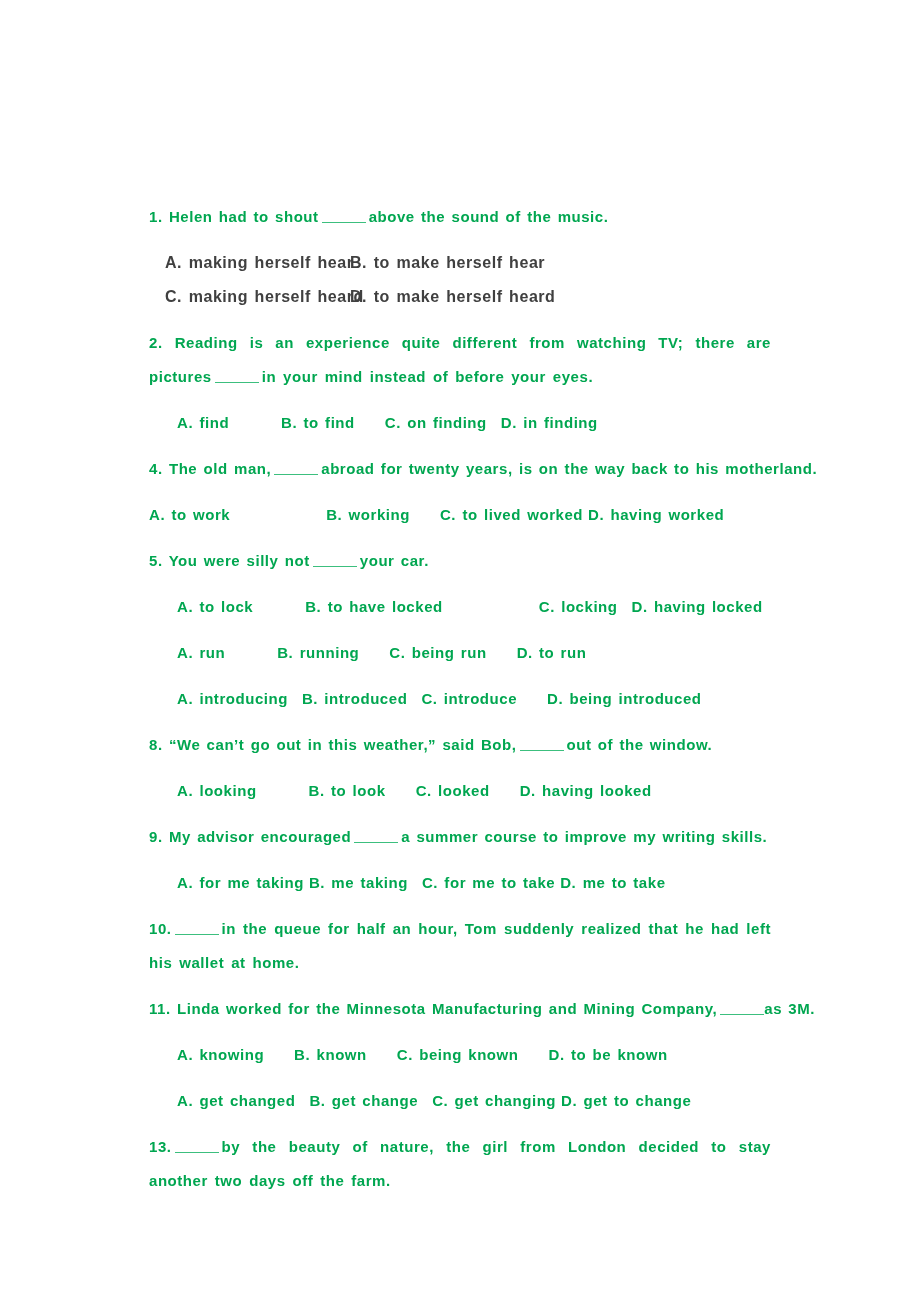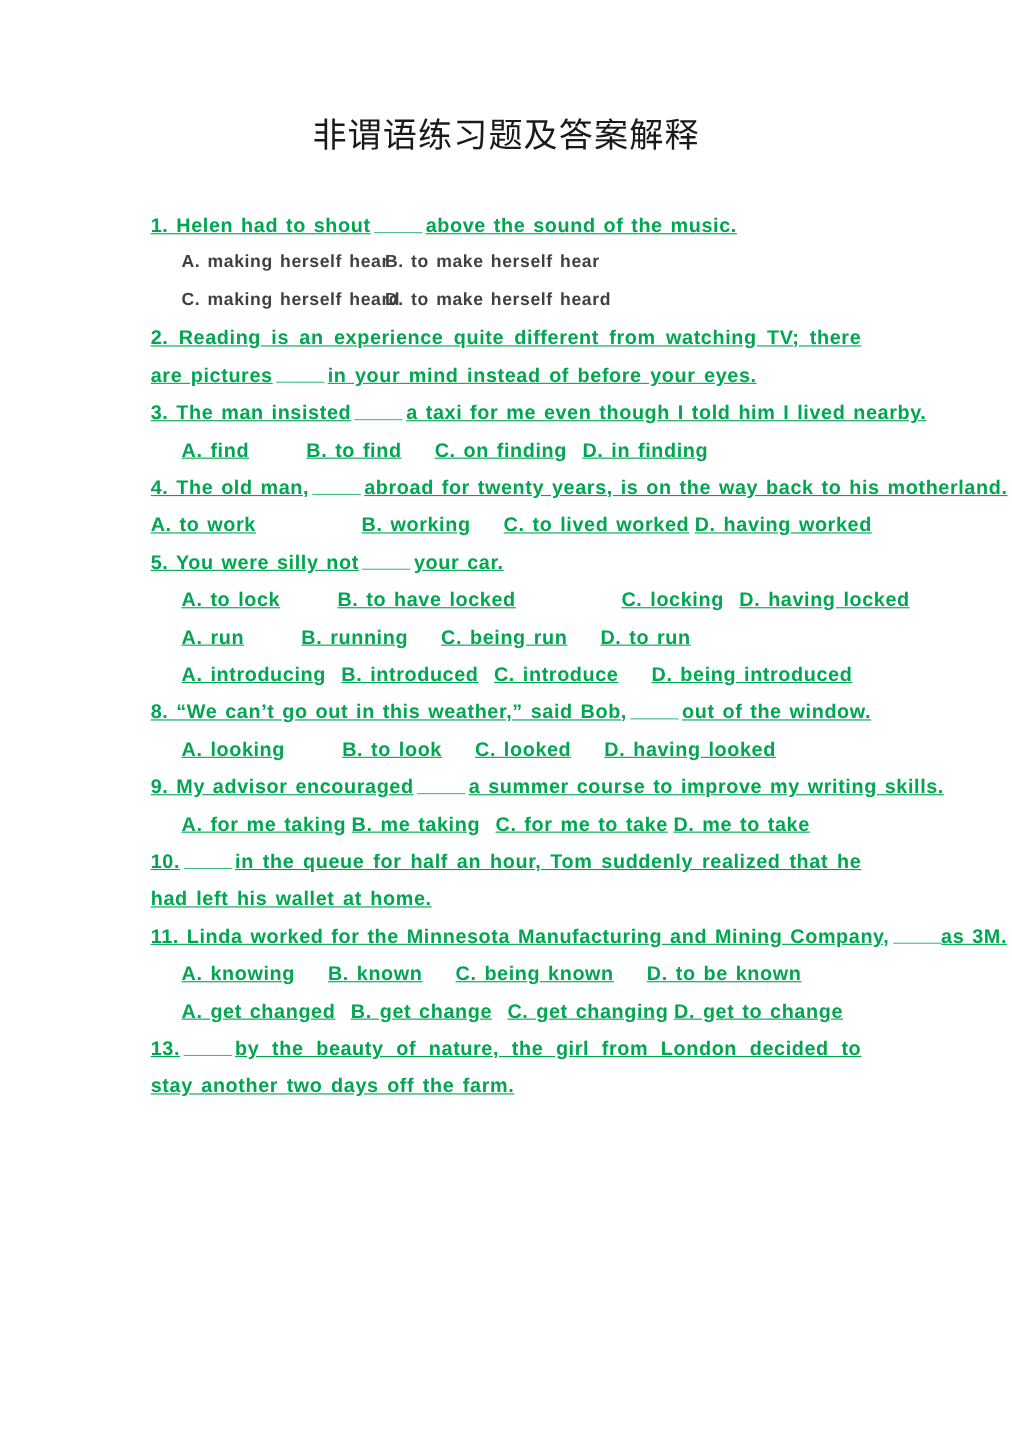--- a/index.html
+++ b/index.html
@@ -46,27 +46,26 @@
     position: absolute;
     left: 137px;
     top: 188px;
     width: 646px;
   }
 
   .q-line,
   .opt-line {
     color: #00a650;
     font-weight: bold;
-    font-size: 18px;
+    font-size: 15px;
     line-height: 34px;
     letter-spacing: 0.55px;
     word-spacing: 1.6px;
     white-space: nowrap;
-    margin: 0;
-    text-decoration: underline;
+    margin: 12px;
   }
 
   
   .q-wrap {
     white-space: normal;
     text-align: justify;
     text-align-last: left;
     word-spacing: 2.2px;
   }
 
@@ -114,33 +113,31 @@
   .opt-grid .cell-a {
     display: inline-block;
     width: 185px;
   }
 </style>
 </head>
 <body>
 
 <div class="page">
 
-  <div class="doc-title">非谓语练习题及答案解释</div>
 
   <div class="content">
 
     <div class="q-line"><span>1. Helen had to shout</span><span class="blank"></span><span>above the sound of the music.</span></div>
     <div class="opt-grid">
       <div class="row"><span class="cell-a">A. making herself hear</span><span>B. to make herself hear</span></div>
       <div class="row"><span class="cell-a">C. making herself heard</span><span>D. to make herself heard</span></div>
     </div>
 
     <div class="q-line q-wrap"><span>2. Reading is an experience quite different from watching TV; there are pictures</span><span class="blank"></span><span>in your mind instead of before your eyes.</span></div>
 
-    <div class="q-line"><span>3. The man insisted</span><span class="blank"></span><span>a taxi for me even though I told him I lived nearby.</span></div>
     <div class="opt-line"><span>A. find</span><span class="gap-l"></span><span>B. to find</span><span class="gap-m"></span><span>C. on finding</span><span class="gap-s"></span><span>D. in finding</span></div>
 
     <div class="q-line"><span>4. The old man,</span><span class="blank"></span><span>abroad for twenty years, is on the way back to his motherland.</span></div>
     <div class="opt-line opt-flush"><span>A. to work</span><span class="gap-xl"></span><span>B. working</span><span class="gap-m"></span><span>C. to lived worked</span><span class="gap-xs"></span><span>D. having worked</span></div>
 
     <div class="q-line"><span>5. You were silly not</span><span class="blank"></span><span>your car.</span></div>
     <div class="opt-line"><span>A. to lock</span><span class="gap-l"></span><span>B. to have locked</span><span class="gap-xl"></span><span>C. locking</span><span class="gap-s"></span><span>D. having locked</span></div>
 
     <div class="opt-line"><span>A. run</span><span class="gap-l"></span><span>B. running</span><span class="gap-m"></span><span>C. being run</span><span class="gap-m"></span><span>D. to run</span></div>
 

